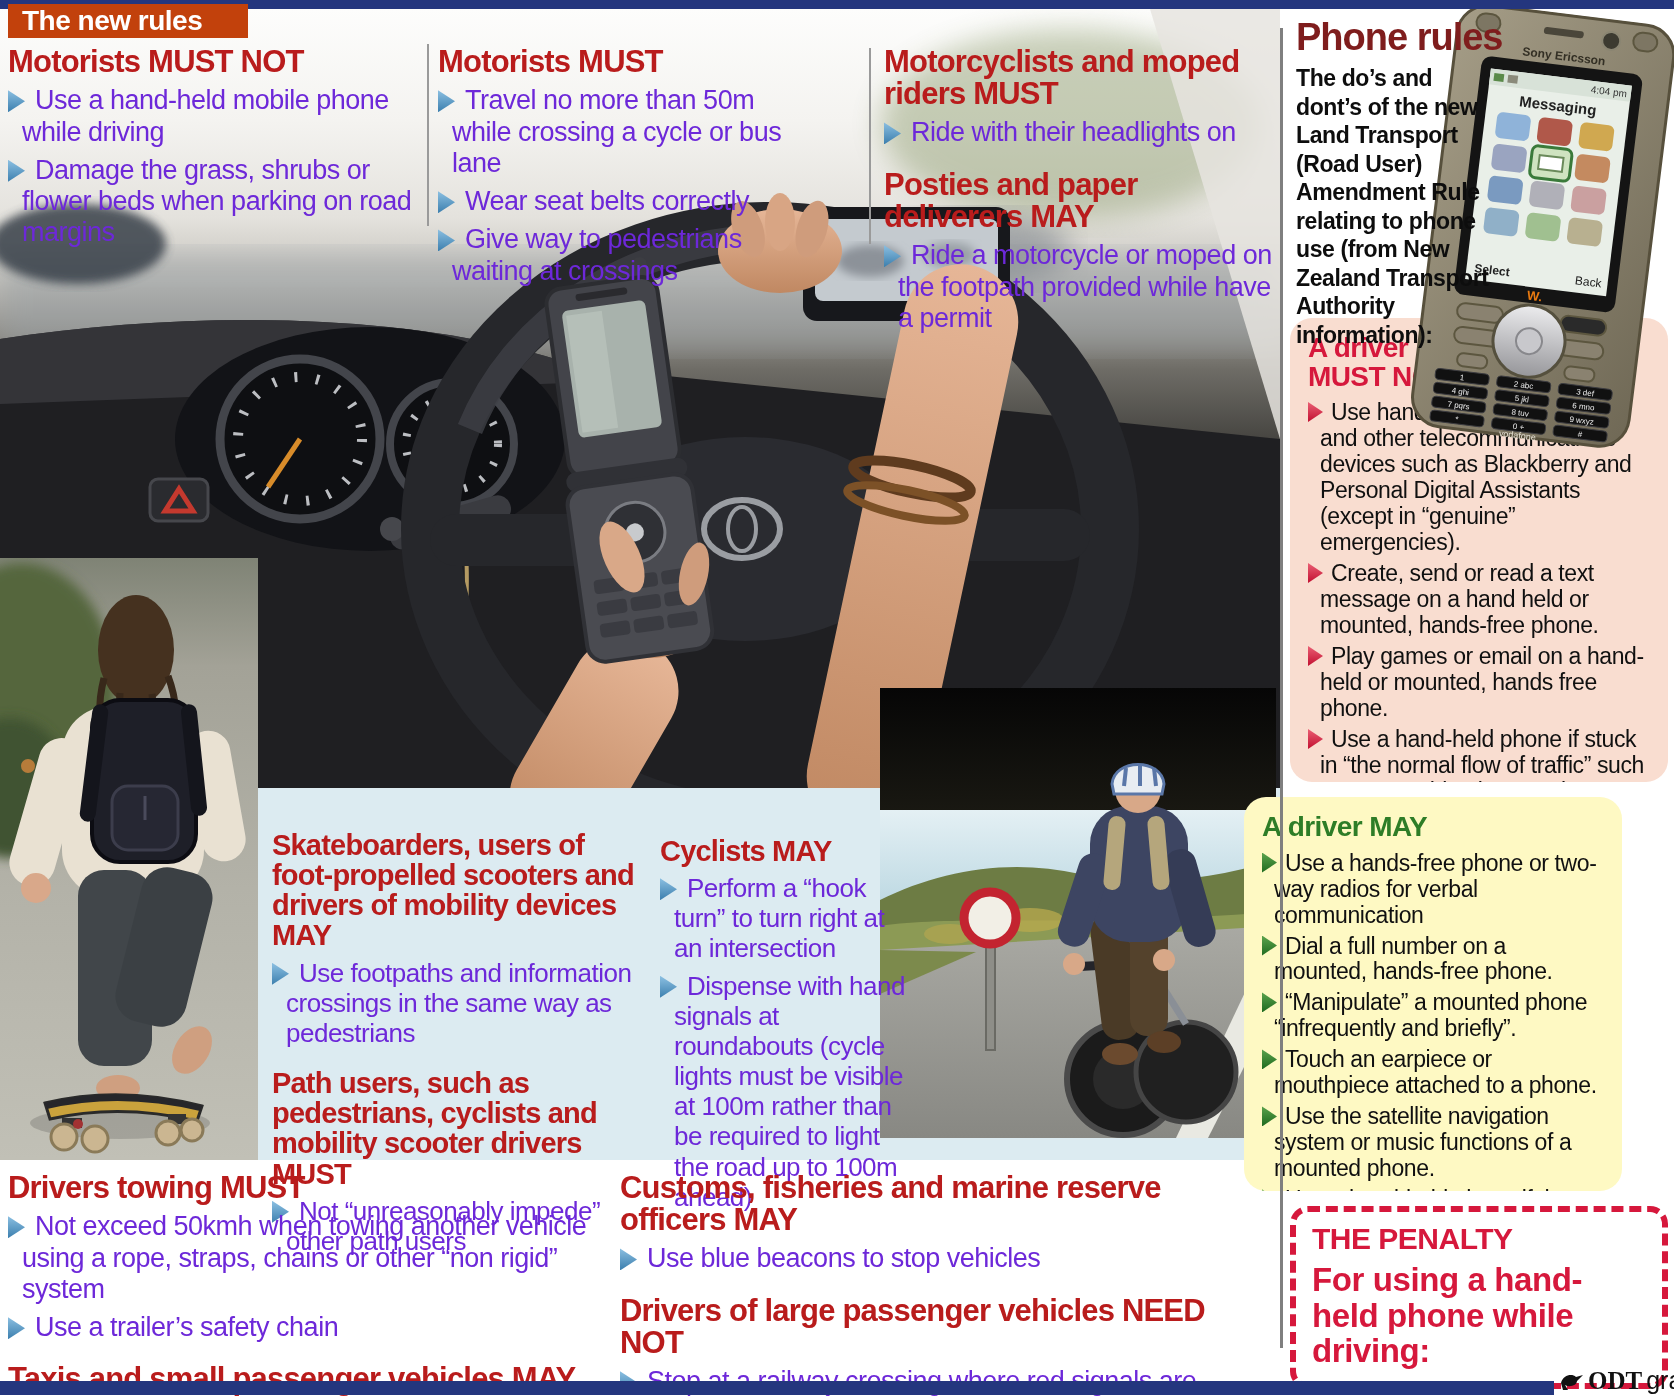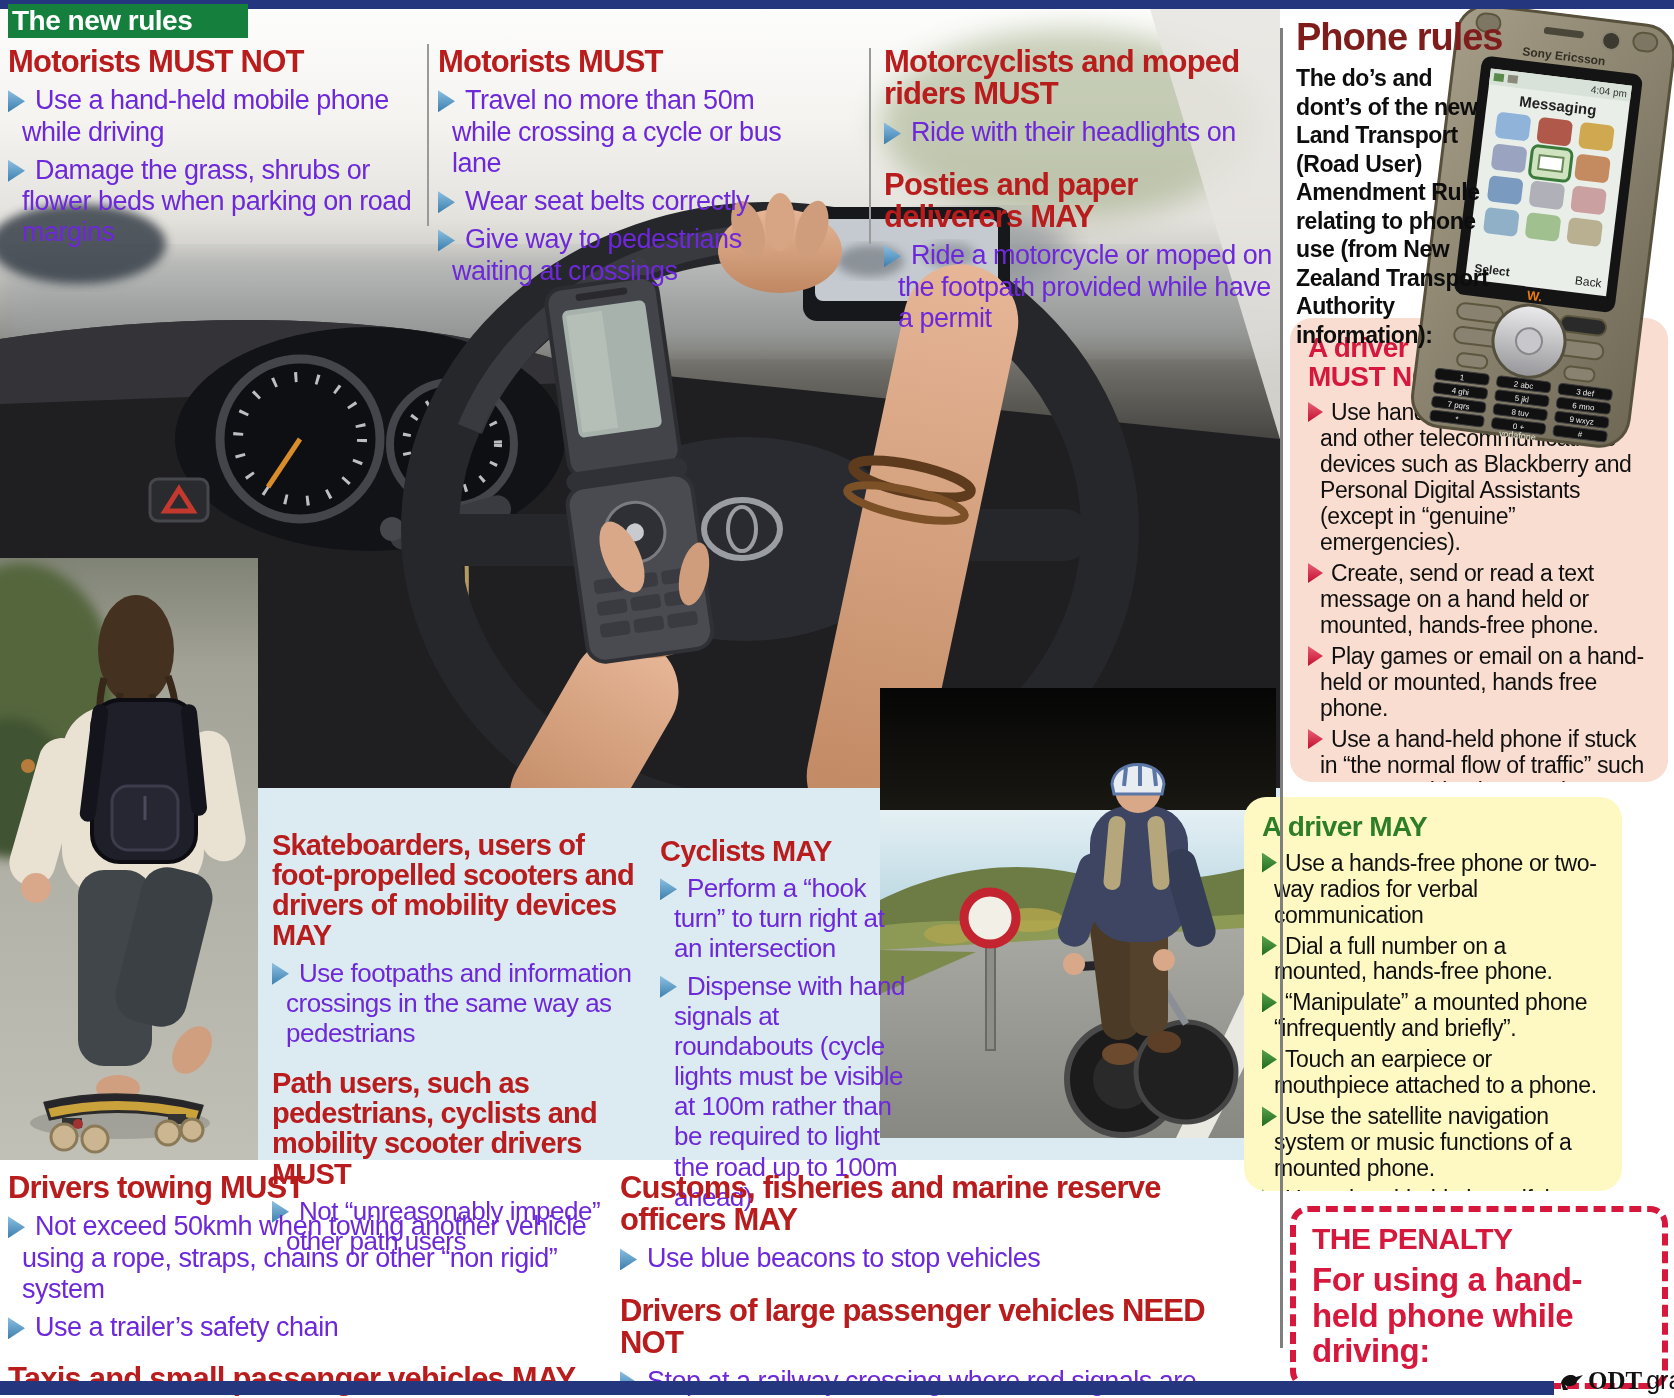--- a/index.html
+++ b/index.html
@@ -2,23 +2,23 @@
 <html><head>
 <meta charset="utf-8">
 <style>
   html,body{margin:0;padding:0;background:#fff;}
   .canvas{position:relative;width:1674px;height:1398px;background:#fff;overflow:hidden;
           font-family:"Liberation Sans",sans-serif;color:#0d0d0d;}
   .abs{position:absolute;}
 
   
   .topstrip{left:0;top:0;width:1674px;height:9px;background:#24367e;z-index:12;}
-  .titlebox{left:8px;top:4px;width:240px;height:34px;background:#15803d;z-index:13;
+  .titlebox{left:8px;top:4px;width:240px;height:34px;background:#c2410c;z-index:13;
             color:#fff;font-size:28px;font-weight:bold;letter-spacing:-0.5px;
-            line-height:34px;padding-left:4px;box-sizing:border-box;}
+            line-height:34px;padding-left:14px;box-sizing:border-box;}
 
   
   .photo-car{left:0;top:9px;width:1280px;height:801px;z-index:1;
      background:linear-gradient(180deg,#fdfdfc 0%,#f4f3f0 14%,#e4e2dd 26%,#c3c1bb 34%,
                 #6e6c66 45%,#33322f 58%,#262523 100%);}
   .photo-skater{left:0;top:558px;width:258px;height:602px;z-index:2;
      background:linear-gradient(180deg,#7f8375 0%,#a3a297 18%,#b3b2a8 55%,#c1c0b6 100%);}
   .panel-blue{left:258px;top:788px;width:1022px;height:372px;background:#dcebf1;z-index:3;}
   .photo-cyclist{left:880px;top:688px;width:396px;height:450px;z-index:4;}
   .white-bottom{left:0;top:1160px;width:1280px;height:238px;background:#fff;z-index:5;}

